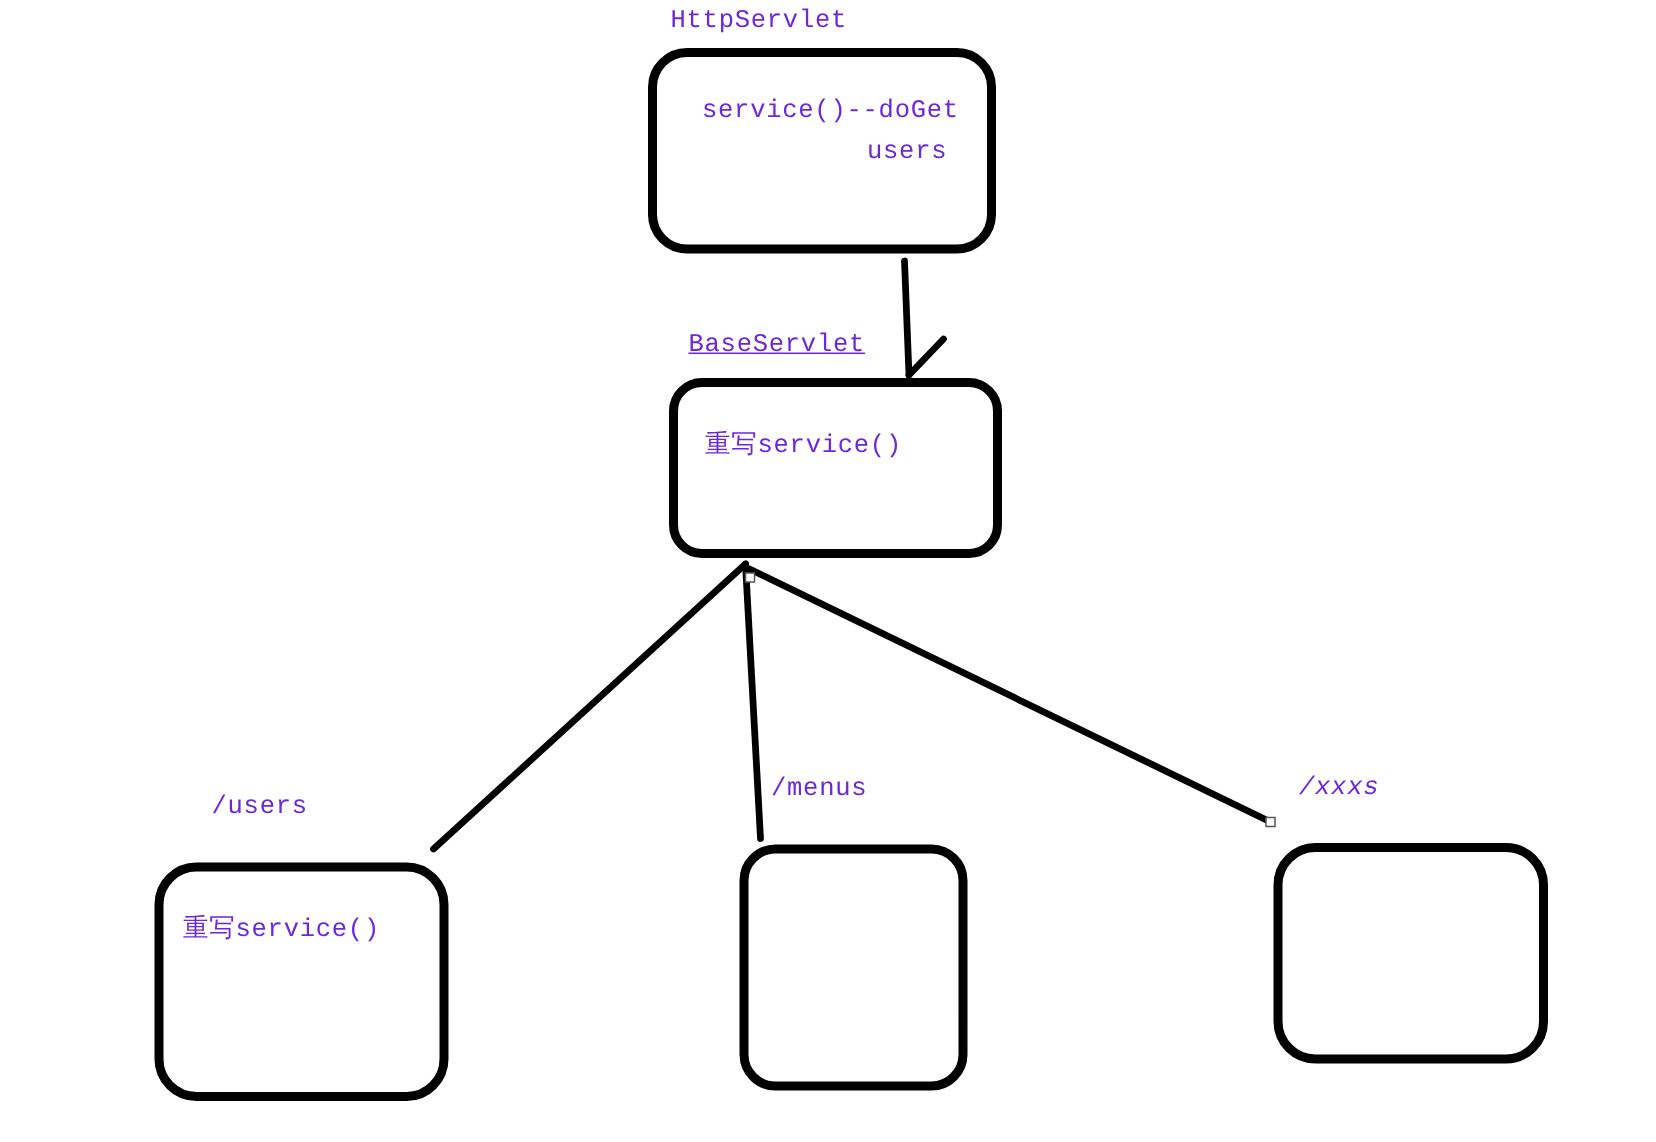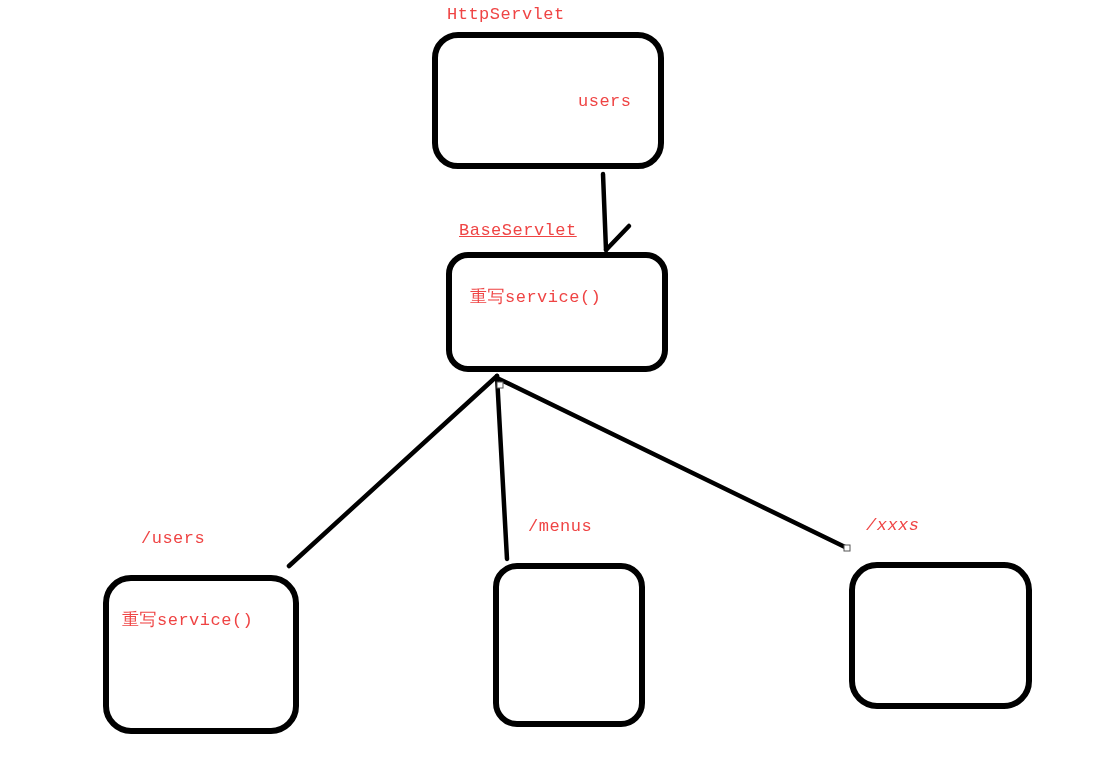--- a/index.html
+++ b/index.html
@@ -7,21 +7,21 @@
     padding: 0;
     background: #ffffff;
   }
   .canvas {
     position: relative;
     width: 1104px;
     height: 761px;
     background: #ffffff;
     overflow: hidden;
     font-family: "Liberation Mono", "DejaVu Sans Mono", monospace;
-    color: #ef4444;
+    color: #6d28d9;
   }
   .wires {
     position: absolute;
     left: 0;
     top: 0;
     width: 1104px;
     height: 761px;
   }
   .wire {
     stroke: #000000;
@@ -59,29 +59,30 @@
     <path class="wire" d="M606 250 L629 226"></path>
     <path class="wire" d="M497 376 L289 566"></path>
     <path class="wire" d="M497 376 L507 559"></path>
     <path class="wire" d="M499 379 L845 547"></path>
     <rect class="handle" x="497" y="382" width="6" height="6"></rect>
     <rect class="handle" x="844" y="545" width="6" height="6"></rect>
   </svg>
 
   <div class="label" style="left:447px; top:5px;">HttpServlet</div>
   <div class="box" style="left:432px; top:32px; width:232px; height:137px; border-width:6px; border-radius:26px;"></div>
+  <div class="btext" style="left:468px; top:65px;">service()--doGet</div>
   <div class="btext" style="left:578px; top:92px;">users</div>
 
   <div class="label" style="left:459px; top:221px;text-decoration:underline;">BaseServlet</div>
   <div class="box" style="left:446px; top:252px; width:222px; height:120px; border-width:6px; border-radius:22px;"></div>
   <div class="btext" style="left:470px; top:288px;">重写service()</div>
 
   <div class="label" style="left:141px; top:529px;">/users</div>
   <div class="box" style="left:103px; top:575px; width:196px; height:159px; border-width:6px; border-radius:28px;"></div>
   <div class="btext" style="left:122px; top:611px;">重写service()</div>
 
-  <div class="label" style="left:528px; top:517px;">/menus</div>
+  <div class="label" style="left:514px; top:517px;">/menus</div>
   <div class="box" style="left:493px; top:563px; width:152px; height:164px; border-width:6px; border-radius:24px;"></div>
 
   <div class="label" style="left:866px; top:516px;font-style:italic;">/xxxs</div>
   <div class="box" style="left:849px; top:562px; width:183px; height:147px; border-width:6px; border-radius:28px;"></div>
 
 </div>
 
 </body></html>

